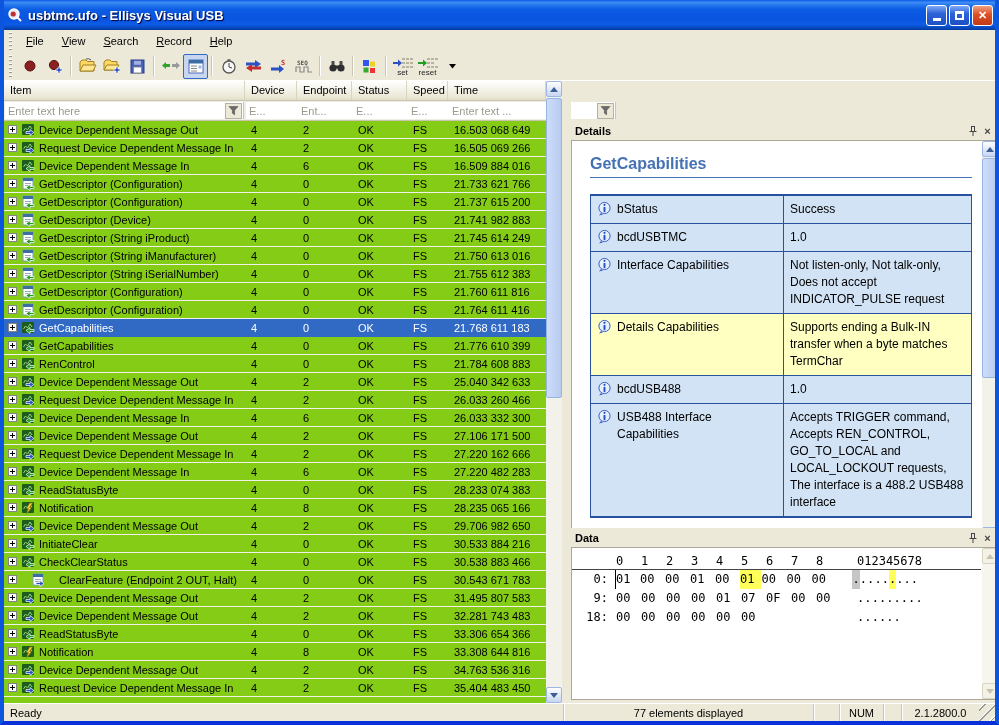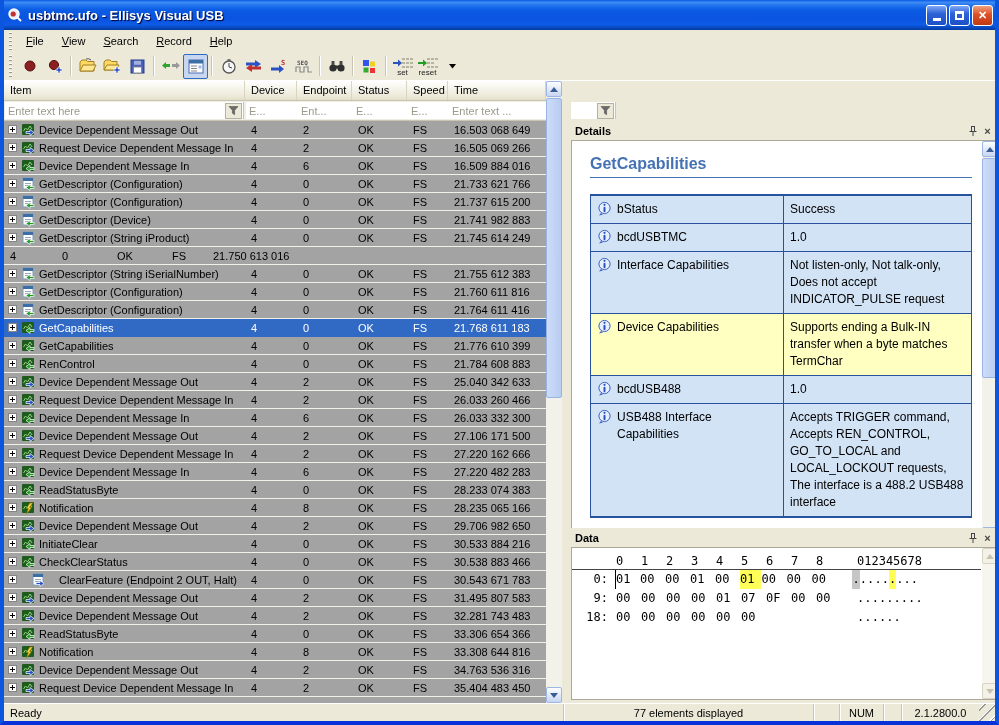--- a/index.html
+++ b/index.html
@@ -25,21 +25,21 @@
   .grip { width:7px; height:80%; margin:0 3px; background:repeating-linear-gradient(180deg,#fff 0 1px,#999 1px 2px,transparent 2px 4px); background-size:3px 4px; background-repeat:repeat-y; background-position:2px 0;}
   .menu-item { padding:3px 9px; cursor:default; }
   .menu-item u { text-decoration:underline; }
   #toolbar { position:absolute; left:0; top:52px; width:991px; height:29px; background:#ECE9D8; display:flex; align-items:center; border-bottom:1px solid #fff; }
   .tbtn { min-width:25px; height:25px; display:flex; flex-direction:column; align-items:center; justify-content:center; border:1px solid transparent; }
   .tbtn.pressed { border:1px solid #316AC5; background:#C8D6F0; border-radius:2px; }
   .tbtn .tlabel { font-size:8px; line-height:7px; color:#222; }
   .tsep { width:2px; height:20px; margin:0 3px; border-left:1px solid #C9C5B2; border-right:1px solid #fff; }
 
   
-  #list { position:absolute; left:0; top:81px; width:558px; height:622px; background:#a3a3a3; }
+  #list { position:absolute; left:0; top:81px; width:558px; height:622px; background:#84cc16; }
   #list-scroll { position:absolute; right:0; top:0; width:16px; height:100%; background:#F2F1EA; }
   .sb-btn { position:absolute; left:0; width:16px; height:16px; border:1px solid #9EB6E4; border-radius:2px;
     background:linear-gradient(180deg,#FDFEFF,#C8D6F2); display:flex; align-items:center; justify-content:center; }
   .sb-thumb { position:absolute; left:0; width:16px; border:1px solid #98B5E2; border-radius:2px; background:linear-gradient(90deg,#CDDCF9,#B8CCF0); }
   .sb-btn.disabled { border-color:#D8D4C0; background:#F4F2E8; }
   #list-header { display:flex; height:20px; background:linear-gradient(180deg,#FFFFFF,#ECE9D8 80%,#E2DFC8); border-bottom:1px solid #C9C5B2; width:542px; }
   .hcell { padding:3px 0 0 6px; border-right:1px solid #D8D4C0; font-size:11px; }
   #filter-row { display:flex; height:20px; width:542px; background:#EFEEE5; border-bottom:1px solid #C9C5B2; }
   .fcell { display:flex; align-items:center; border-right:1px solid #C9C5B2; background:#fff; margin:1px; }
   .fcell input { flex:1; min-width:0; border:none; outline:none; font-size:11px; color:#000; padding:0 3px; font-family:"Liberation Sans",sans-serif;}
@@ -546,20 +546,39 @@
             </span>
             <span>GetDescriptor (String iProduct)</span>
           </div>
           <div class="lcell" style="width: 52px;">4</div>
           <div class="lcell" style="width: 55px;">0</div>
           <div class="lcell" style="width: 55px;">OK</div>
           <div class="lcell" style="width: 41px;">FS</div>
           <div class="lcell" style="width: 98px;">21.745 614 249</div>
         </div>
         <div class="lrow">
+          <div class="lcell item-cell" style="width: 241px;">
+            <span style="display: inline-flex;">
+              <svg width="9" height="9" viewBox="0 0 9 9">
+                <rect x="0.5" y="0.5" width="8" height="8" fill="#fff" stroke="#848484"></rect>
+                <line x1="2" y1="4.5" x2="7" y2="4.5" stroke="#000"></line>
+                <line x1="4.5" y1="2" x2="4.5" y2="7" stroke="#000"></line>
+              </svg>
+            </span>
+            <span style="display: inline-flex;">
+              <svg width="14" height="14" viewBox="0 0 14 14">
+                <rect x="2" y="1" width="10" height="11" fill="#fff" stroke="#7F9DB9"></rect>
+                <rect x="2" y="1" width="10" height="3" fill="#3A6EA5"></rect>
+                <line x1="4" y1="6.5" x2="10" y2="6.5" stroke="#9ab"></line>
+                <line x1="4" y1="8.5" x2="10" y2="8.5" stroke="#9ab"></line>
+                <path d="M13 9.5 h-4 v-2 l-4 3 4 3 v-2 h4 z" fill="#1F9E1F" stroke="#fff" stroke-width="0.7"></path>
+              </svg>
+            </span>
+            <span>GetDescriptor (String iManufacturer)</span>
+          </div>
           <div class="lcell" style="width: 52px;">4</div>
           <div class="lcell" style="width: 55px;">0</div>
           <div class="lcell" style="width: 55px;">OK</div>
           <div class="lcell" style="width: 41px;">FS</div>
           <div class="lcell" style="width: 98px;">21.750 613 016</div>
         </div>
         <div class="lrow">
           <div class="lcell item-cell" style="width: 241px;">
             <span style="display: inline-flex;">
               <svg width="9" height="9" viewBox="0 0 9 9">
@@ -1223,21 +1242,21 @@
               <div class="drow hl">
                 <div class="dlabel">
                   <span style="display: inline-flex;">
                     <svg width="15" height="15" viewBox="0 0 15 15">
                       <circle cx="7.5" cy="7" r="5.6" fill="#E8F0FC" stroke="#3A62C8"></circle>
                       <circle cx="7.5" cy="3.8" r="1.1" fill="#2A52C4"></circle>
                       <rect x="6.5" y="5.8" width="2" height="5.4" rx="1" fill="#2A52C4"></rect>
                       <path d="M4 12 l-2 2.6 4-1" fill="#3A62C8"></path>
                     </svg>
                   </span>
-                  <span>Device Capabilities</span>
+                  <span>Details Capabilities</span>
                 </div>
                 <div class="dvalue">Supports ending a Bulk-IN transfer when a byte matches TermChar</div>
               </div>
               <div class="drow">
                 <div class="dlabel">
                   <span style="display: inline-flex;">
                     <svg width="15" height="15" viewBox="0 0 15 15">
                       <circle cx="7.5" cy="7" r="5.6" fill="#E8F0FC" stroke="#3A62C8"></circle>
                       <circle cx="7.5" cy="3.8" r="1.1" fill="#2A52C4"></circle>
                       <rect x="6.5" y="5.8" width="2" height="5.4" rx="1" fill="#2A52C4"></rect>

